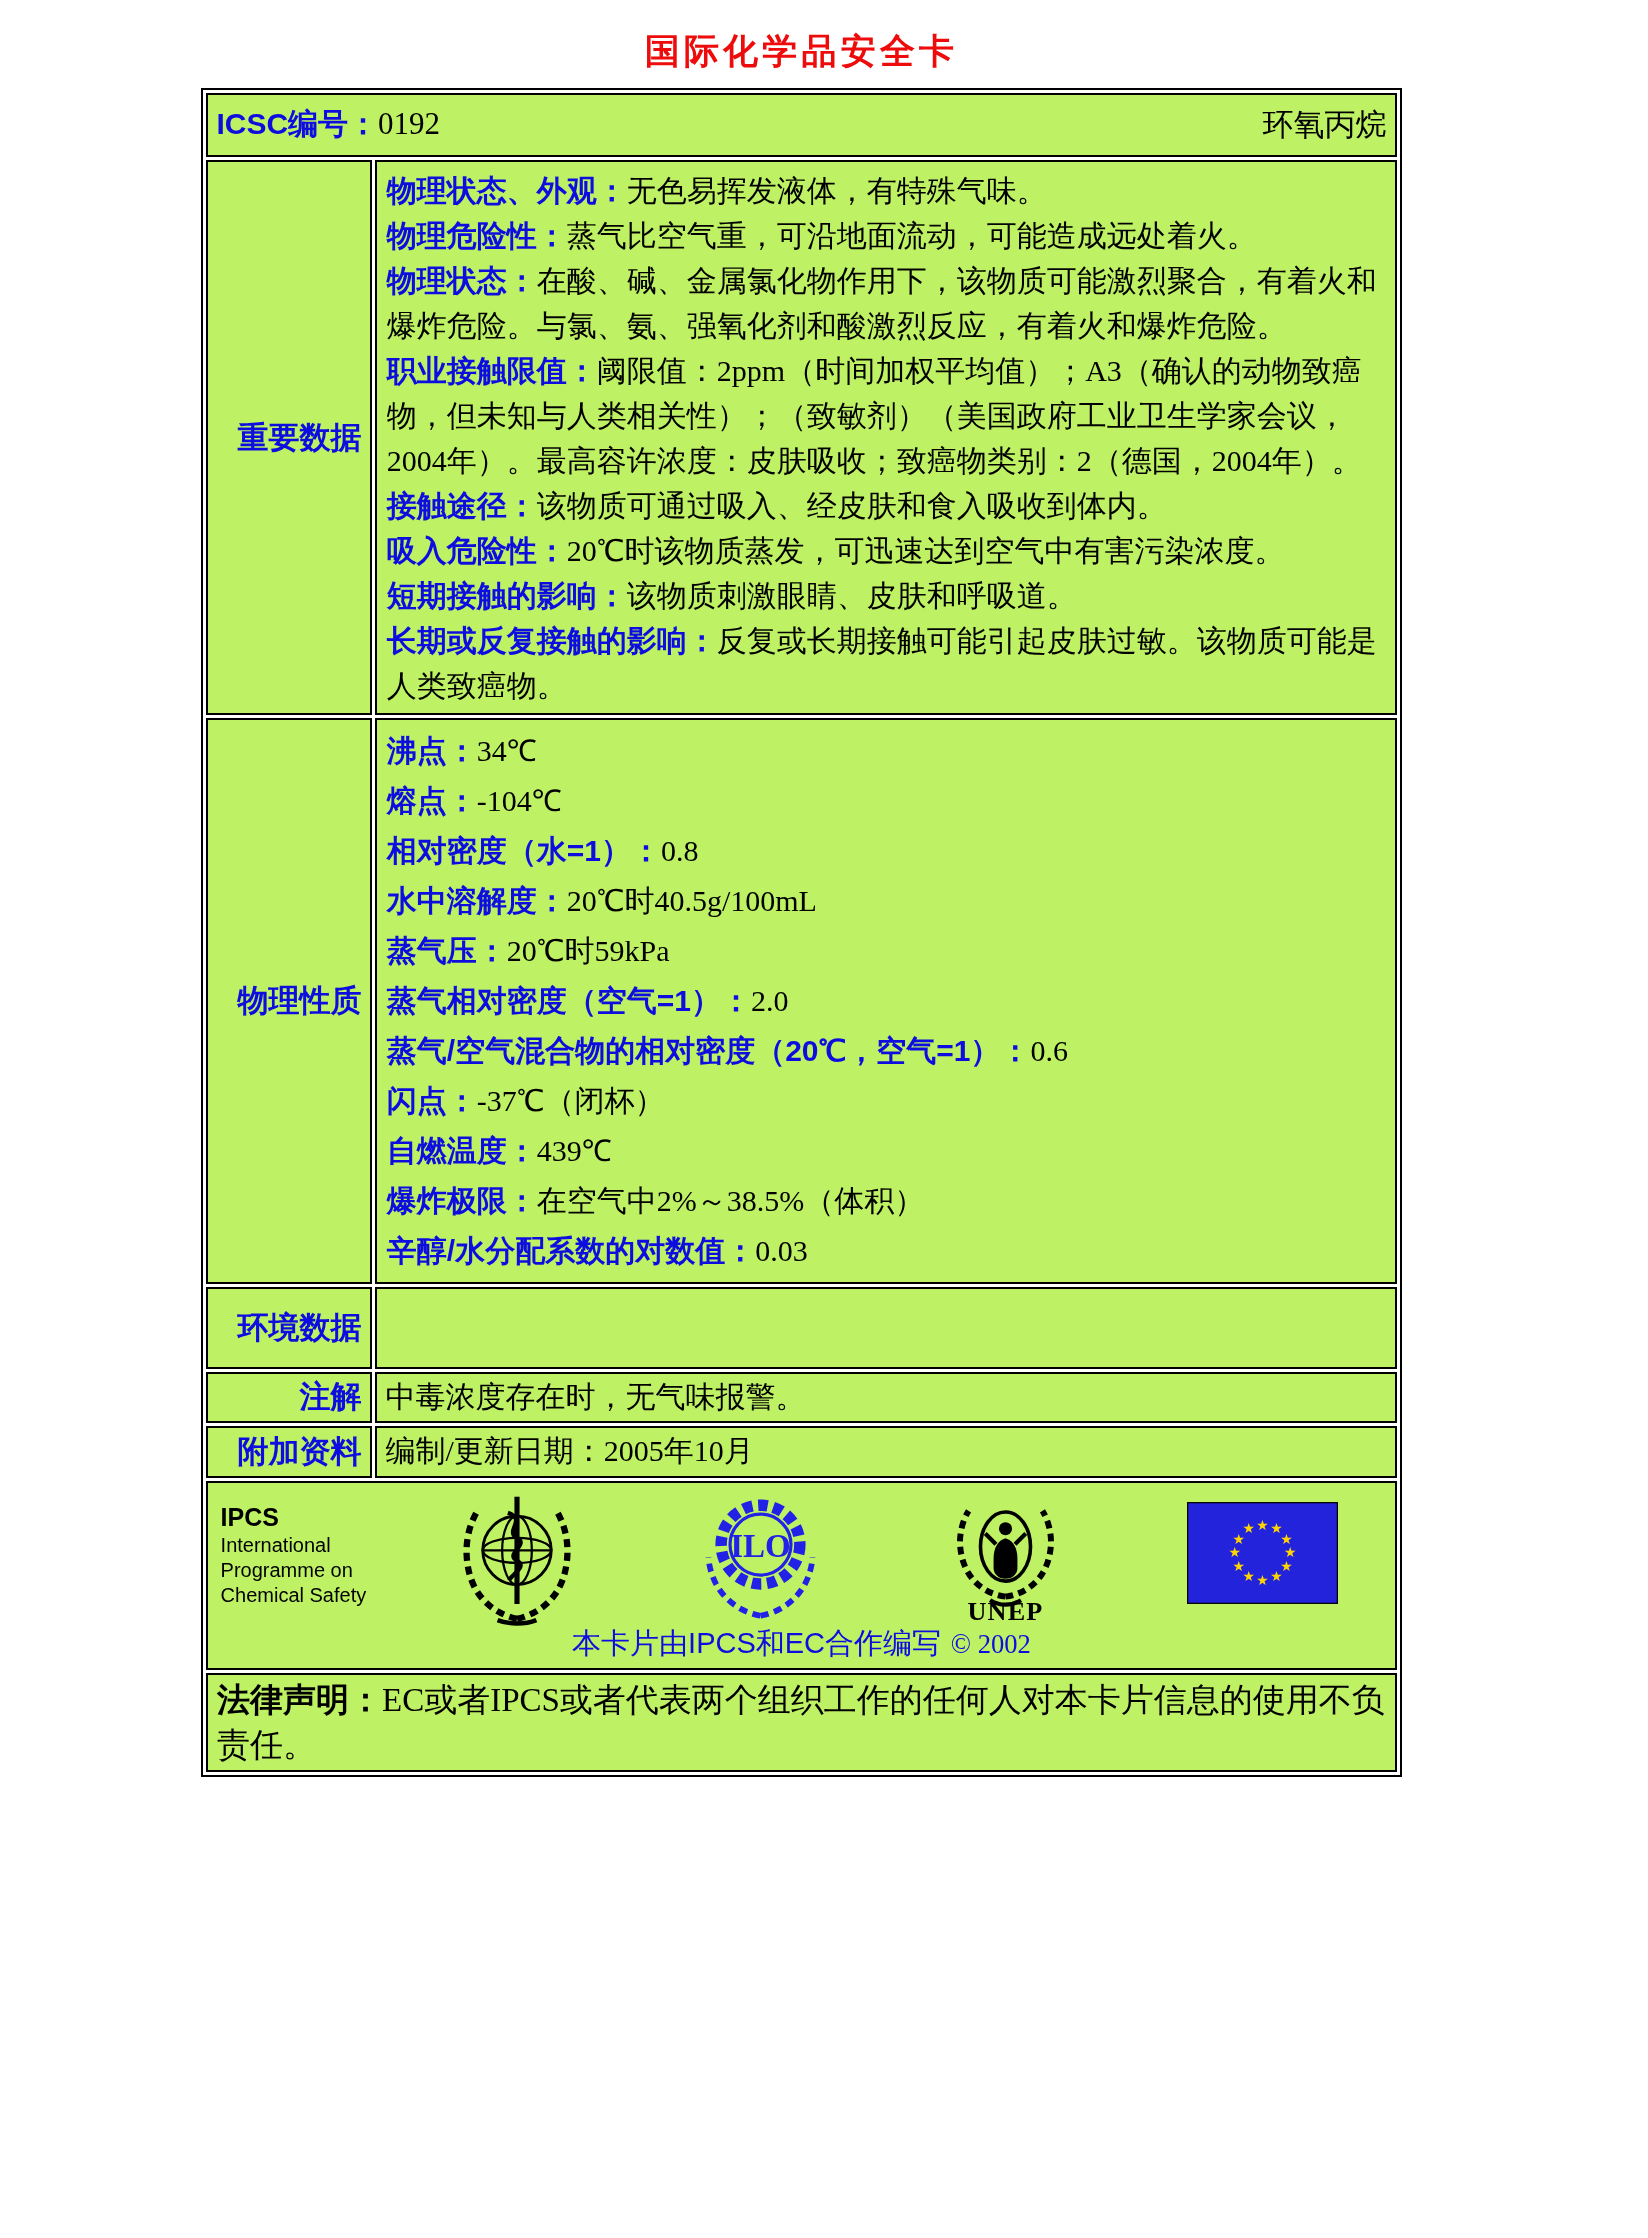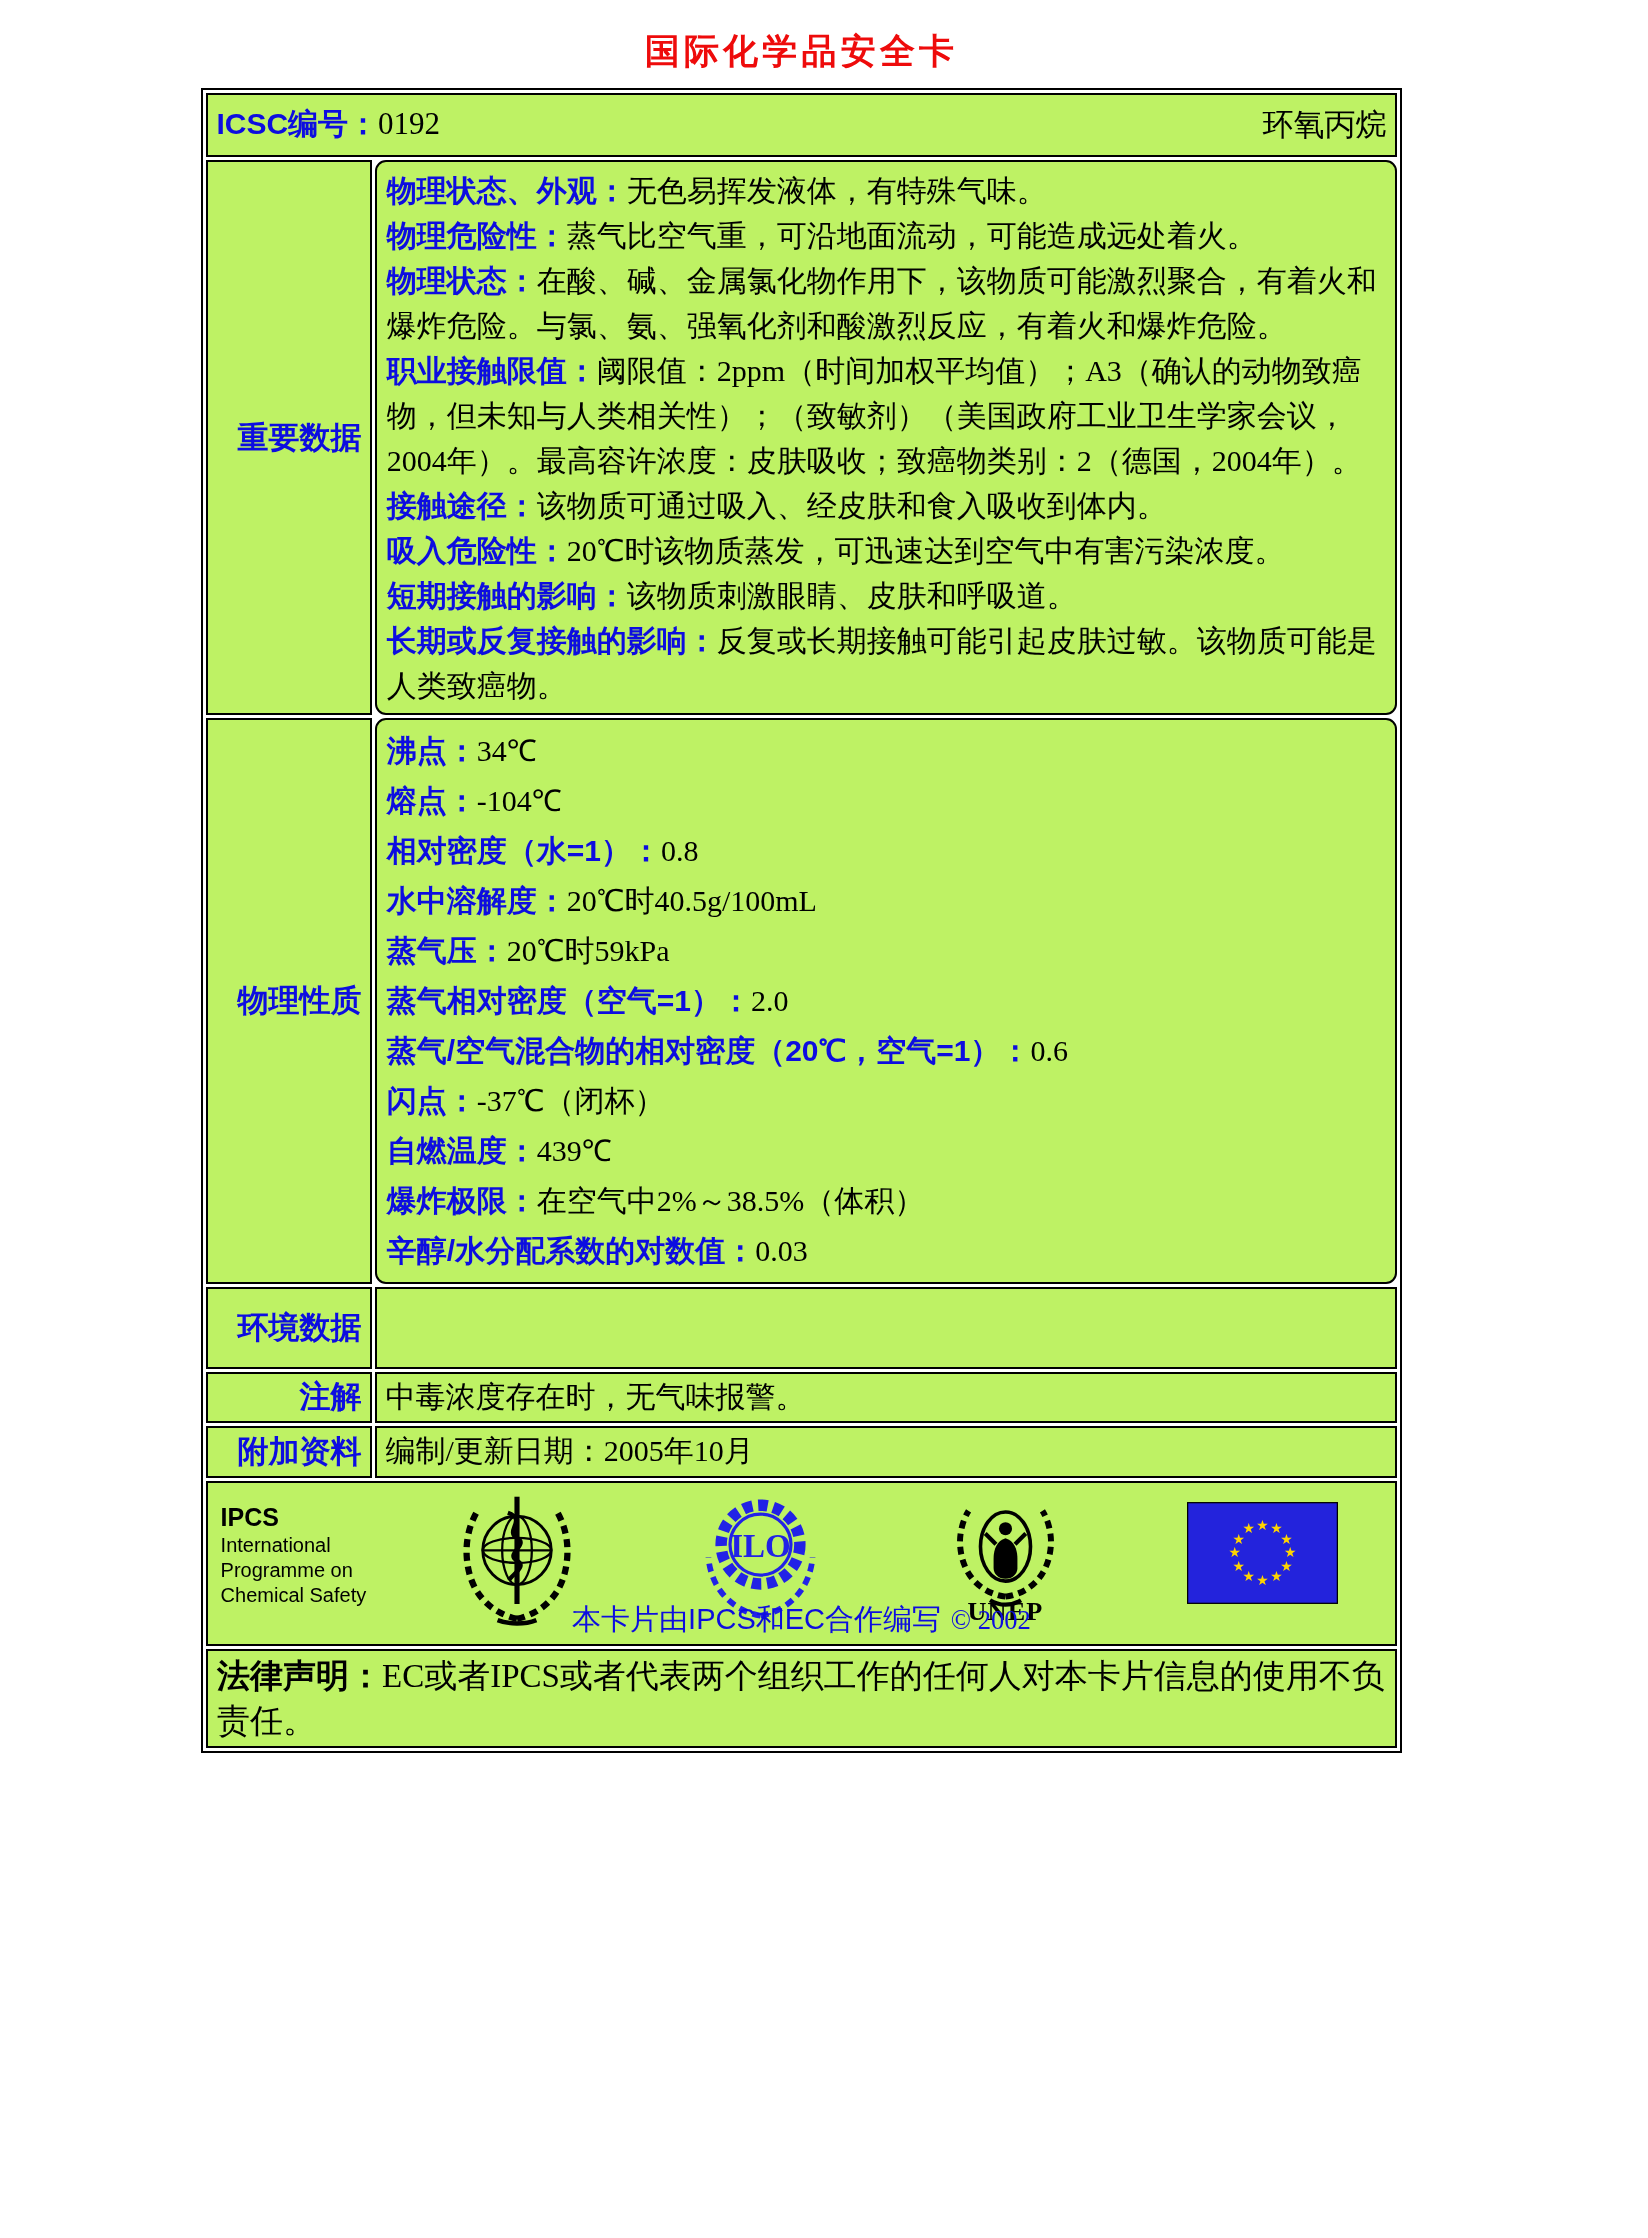--- a/index.html
+++ b/index.html
@@ -20,32 +20,32 @@
     font-family:"Liberation Sans",sans-serif;font-weight:bold;
     font-size:31px;color:#0d0de0;}
 
   
   .hdr-flex{display:flex;justify-content:space-between;align-items:center;height:55px;}
   .icsc-label{font-family:"Liberation Sans",sans-serif;font-weight:bold;
     font-size:30px;color:#0d0de0;}
   .icsc-number,.chem-name{font-family:"Liberation Serif",serif;font-size:31px;color:#000;}
 
   
-  td.content{vertical-align:top;padding:5.6px 9.8px;border-radius:11px;}
+  td.content{vertical-align:top;padding:5.6px 9.8px;}
   .kv-line{font-size:30px;line-height:45px;text-align:left;}
   .phys .kv-line{line-height:50px;}
   .lbl{font-family:"Liberation Sans",sans-serif;font-weight:bold;color:#0d0de0;}
   .val{font-family:"Liberation Serif",serif;color:#000;}
 
   td.env-content{height:82px;}
   td.note-content,td.addinfo-content{font-size:30px;}
   .note-text,.addinfo-text{font-family:"Liberation Serif",serif;}
 
   
-  td.logos-cell{height:165px;position:relative;padding:0;}
+  td.logos-cell{height:189px;position:relative;padding:0;}
   .ipcs-block{position:absolute;left:12.6px;top:19.6px;
     font-family:"Liberation Sans",sans-serif;color:#000;}
   .ipcs-acronym{font-size:25px;font-weight:bold;line-height:31px;}
   .ipcs-line{font-size:20px;line-height:25px;}
   .logo{position:absolute;top:8.4px;}
   .logo-who{left:246px;}
   .logo-ilo{left:489px;}
   .logo-unep{left:731px;top:4.2px;}
   .logo-eu{left:979px;top:19.6px;}
   .coop-caption{position:absolute;left:0;bottom:4.2px;width:100%;text-align:center;}

